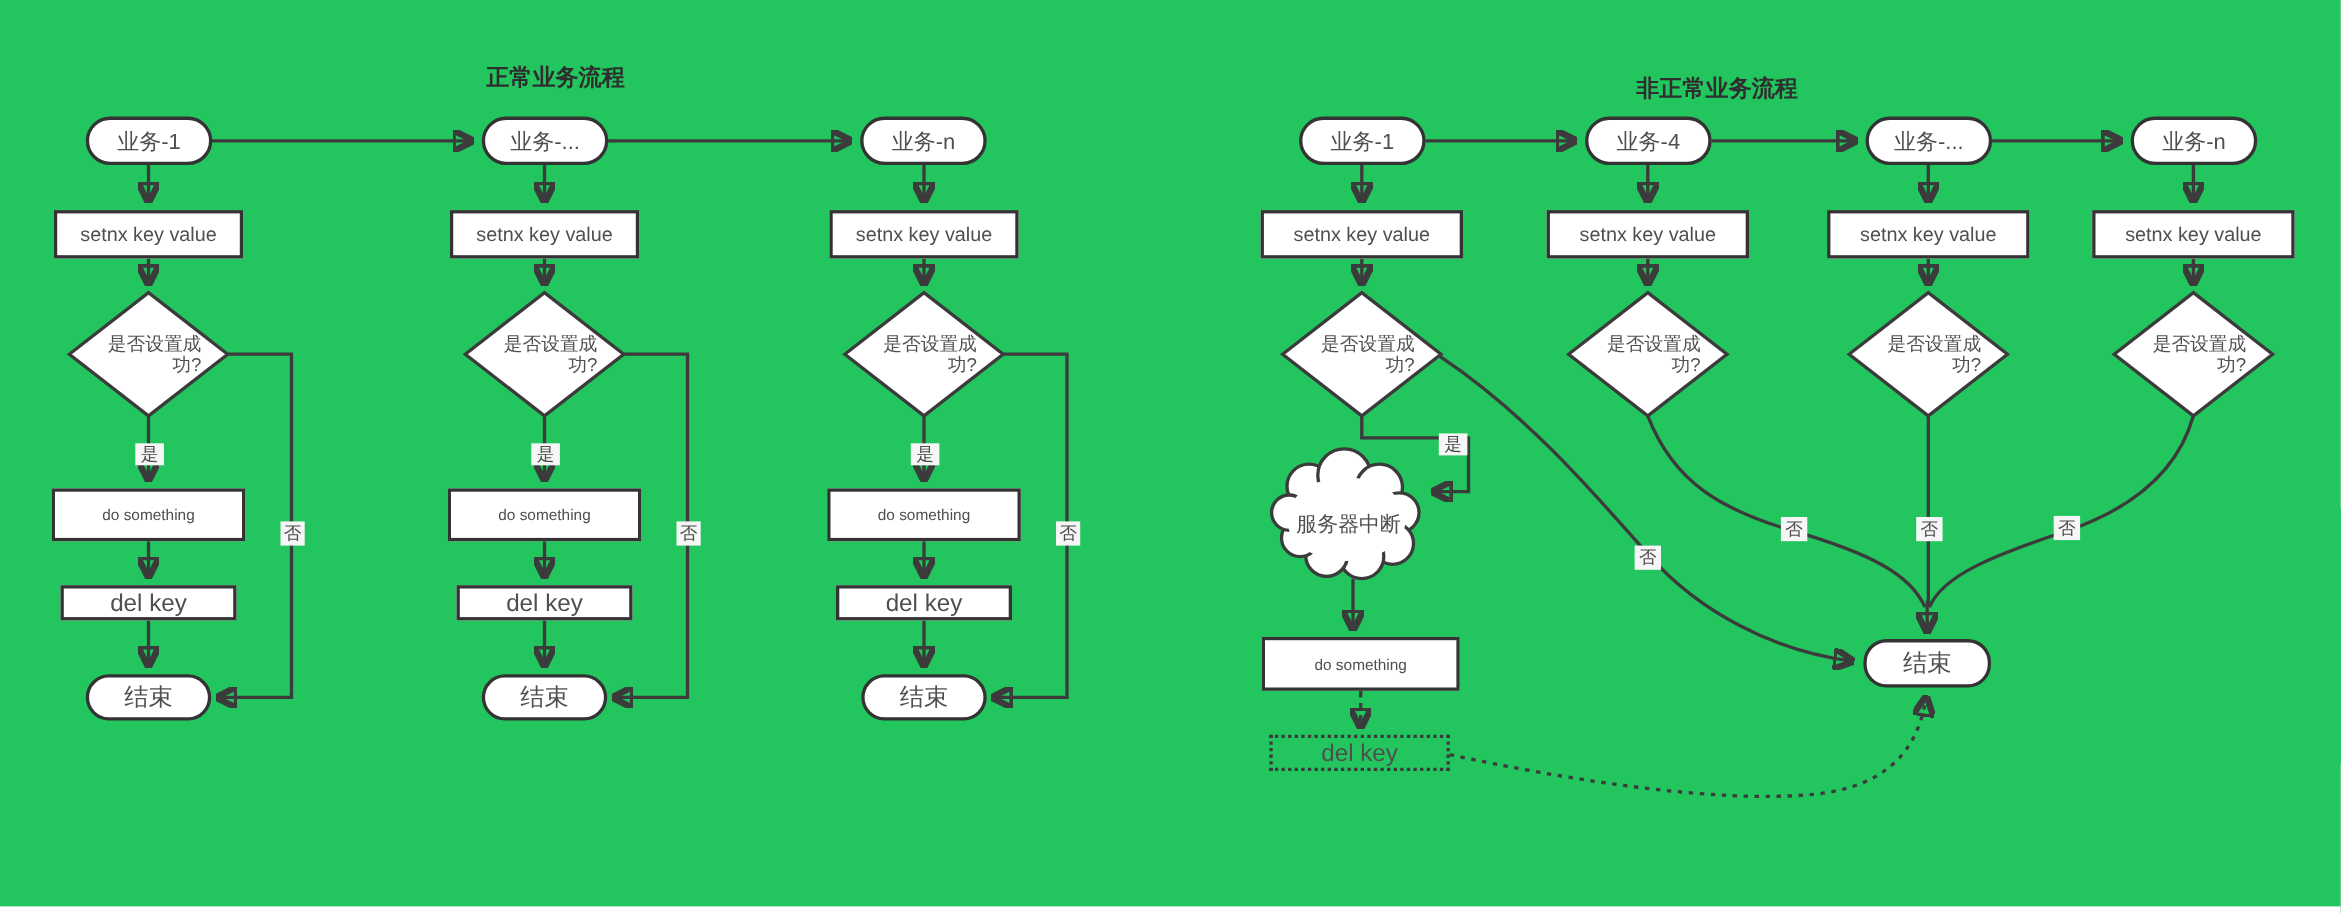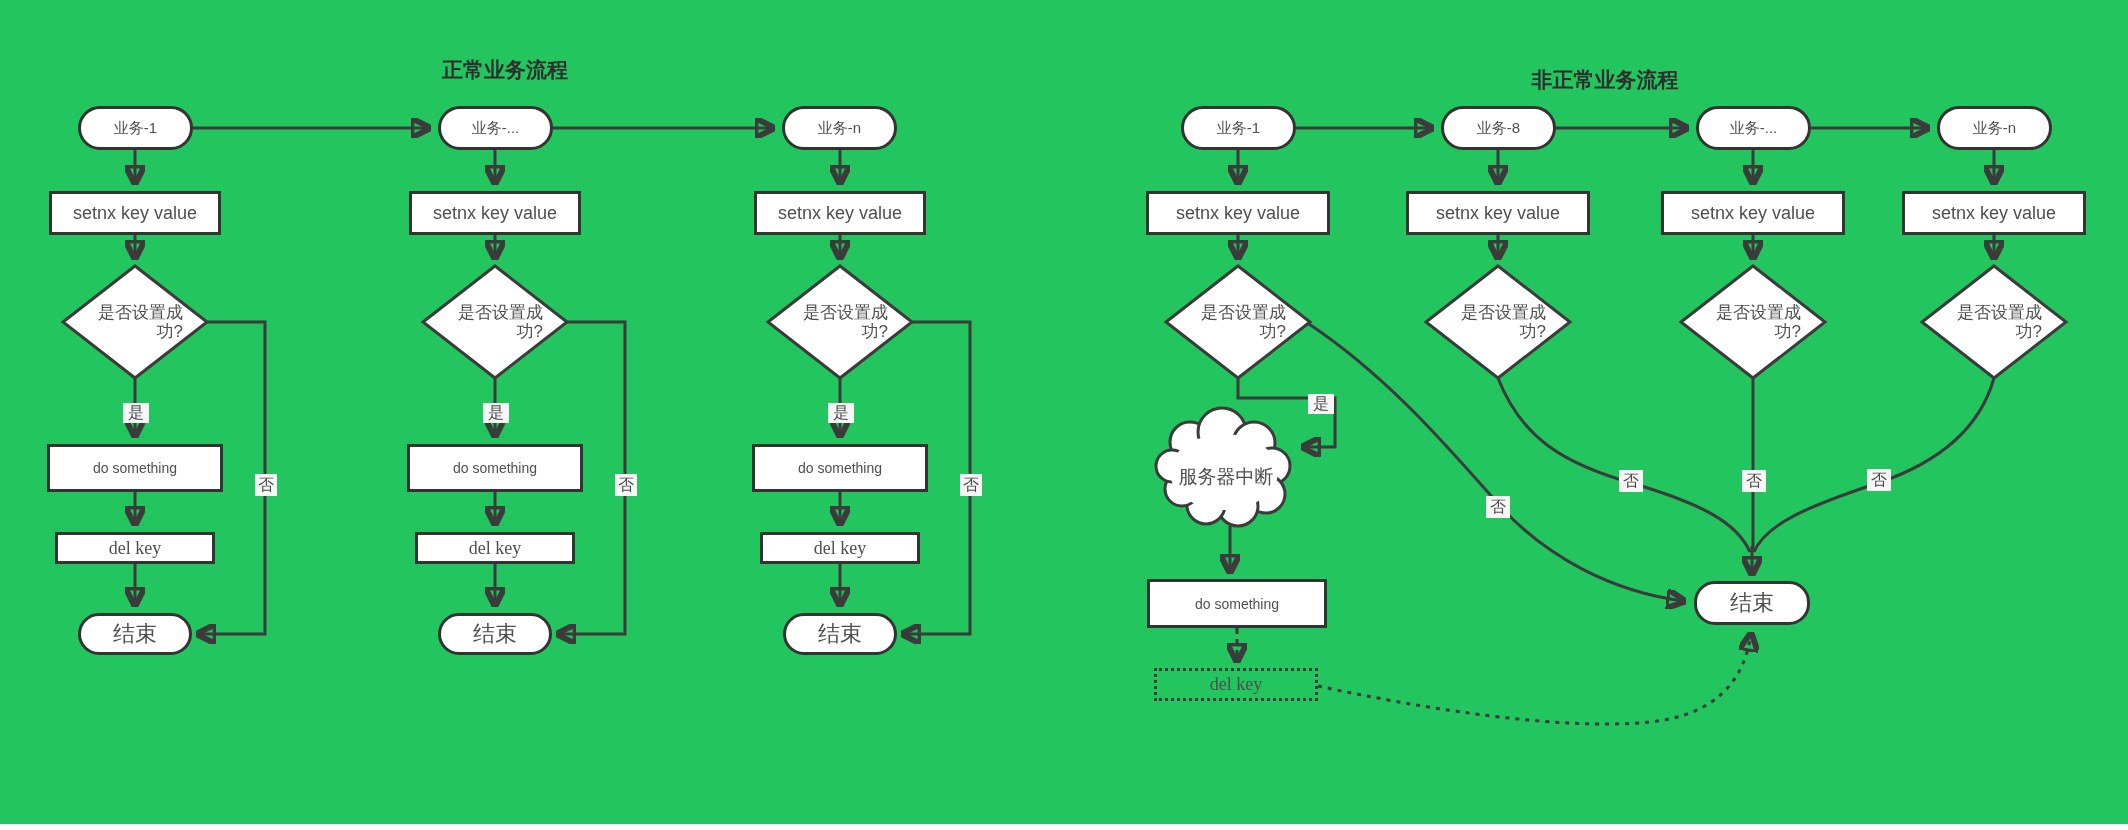--- a/index.html
+++ b/index.html
@@ -13,24 +13,24 @@
   .edges path, .edges line{stroke:#3b3b3b;stroke-width:3;fill:none;}
   .edges .dash{stroke-dasharray:6 5;}
   .edges .dot{stroke-dasharray:4 6;}
   .edges polygon.diamond, .edges circle.cloudbump{fill:#ffffff;stroke:#3b3b3b;stroke-width:3;}
   .edges ellipse.cloudcore{fill:#ffffff;stroke:none;}
   .node{
     position:absolute;display:flex;align-items:center;justify-content:center;
     background:#ffffff;border:3px solid #333333;box-sizing:border-box;
     font-size:18px;color:#4f4f4f;text-align:center;white-space:nowrap;
   }
-  .start{border-radius:22px;font-size:15px;}
+  .start{border-radius:22px;font-size:20px;}
   .endnode{border-radius:21px;font-size:22px;}
   .proc{font-size:14px;}
-  .delkey{font-size:18px;font-family:Liberation Serif, serif;}
+  .delkey{font-size:22px;}
   .deldotted{border:3px dotted #3b3b3b;background:transparent;}
   .decision{
     position:absolute;display:flex;align-items:center;justify-content:center;
     font-size:17px;line-height:19px;text-align:right;color:#4f4f4f;
     white-space:normal;word-break:break-all;
   }
   .cloudtext{
     position:absolute;display:flex;align-items:center;justify-content:center;
     font-size:19px;color:#4f4f4f;white-space:nowrap;
   }
@@ -121,21 +121,21 @@
     <path d="M 1994,378 C 1980,428 1940,462 1878,483 C 1812,505 1766,523 1754,552"></path>
     <path d="M 1752,546 L 1752,574" marker-end="url(#arr)"></path>
 
     <polygon class="diamond" points="1166,322 1238,266 1310,322 1238,378"></polygon>
     <polygon class="diamond" points="1426,322 1498,266 1570,322 1498,378"></polygon>
     <polygon class="diamond" points="1681,322 1753,266 1825,322 1753,378"></polygon>
     <polygon class="diamond" points="1922,322 1994,266 2066,322 1994,378"></polygon>
   </svg>
 
   <div class="title" style="left:405px;top:56px;">正常业务流程</div>
-  <div class="title" style="left:1505px;top:66px;">非正常业务流程</div>
+  <div class="title" style="left:1461px;top:66px;">非正常业务流程</div>
 
   <div class="node start" style="left:78px;top:106px;width:115px;height:44px;">业务-1</div>
   <div class="node" style="left:49px;top:191px;width:172px;height:44px;">setnx key value</div>
   <div class="decision" style="left:87px;top:302px;width:96px;height:40px;">是否设置成功?</div>
   <div class="elabel" style="left:123px;top:403px;width:24px;height:20px;">是</div>
   <div class="elabel" style="left:255px;top:474px;width:20px;height:22px;">否</div>
   <div class="node proc" style="left:47px;top:444px;width:176px;height:48px;">do something</div>
   <div class="node delkey" style="left:55px;top:532px;width:160px;height:32px;">del key</div>
   <div class="node endnode" style="left:78px;top:613px;width:114px;height:42px;">结束</div>
 
@@ -151,21 +151,21 @@
   <div class="node start" style="left:782px;top:106px;width:115px;height:44px;">业务-n</div>
   <div class="node" style="left:754px;top:191px;width:172px;height:44px;">setnx key value</div>
   <div class="decision" style="left:792px;top:302px;width:96px;height:40px;">是否设置成功?</div>
   <div class="elabel" style="left:828px;top:403px;width:24px;height:20px;">是</div>
   <div class="elabel" style="left:960px;top:474px;width:20px;height:22px;">否</div>
   <div class="node proc" style="left:752px;top:444px;width:176px;height:48px;">do something</div>
   <div class="node delkey" style="left:760px;top:532px;width:160px;height:32px;">del key</div>
   <div class="node endnode" style="left:783px;top:613px;width:114px;height:42px;">结束</div>
 
   <div class="node start" style="left:1181px;top:106px;width:115px;height:44px;">业务-1</div>
-  <div class="node start" style="left:1441px;top:106px;width:115px;height:44px;">业务-8</div>
+  <div class="node start" style="left:1441px;top:106px;width:115px;height:44px;">业务-4</div>
   <div class="node start" style="left:1696px;top:106px;width:115px;height:44px;">业务-...</div>
   <div class="node start" style="left:1937px;top:106px;width:115px;height:44px;">业务-n</div>
 
   <div class="node" style="left:1146px;top:191px;width:184px;height:44px;">setnx key value</div>
   <div class="node" style="left:1406px;top:191px;width:184px;height:44px;">setnx key value</div>
   <div class="node" style="left:1661px;top:191px;width:184px;height:44px;">setnx key value</div>
   <div class="node" style="left:1902px;top:191px;width:184px;height:44px;">setnx key value</div>
 
   <div class="decision" style="left:1190px;top:302px;width:96px;height:40px;">是否设置成功?</div>
   <div class="decision" style="left:1450px;top:302px;width:96px;height:40px;">是否设置成功?</div>

